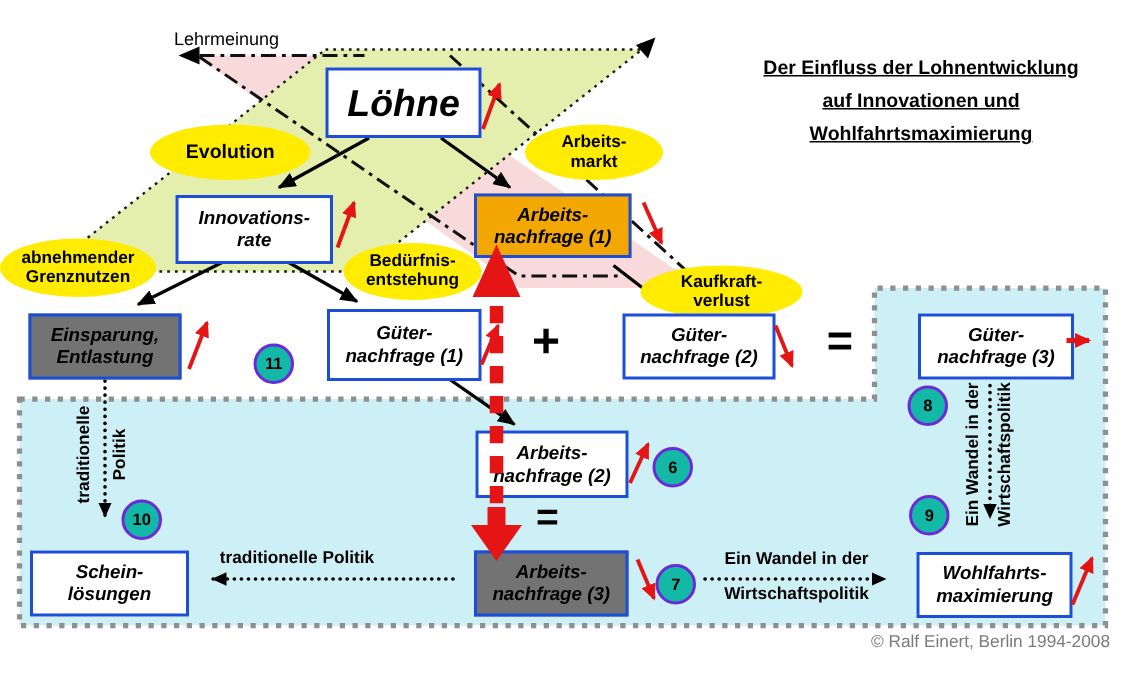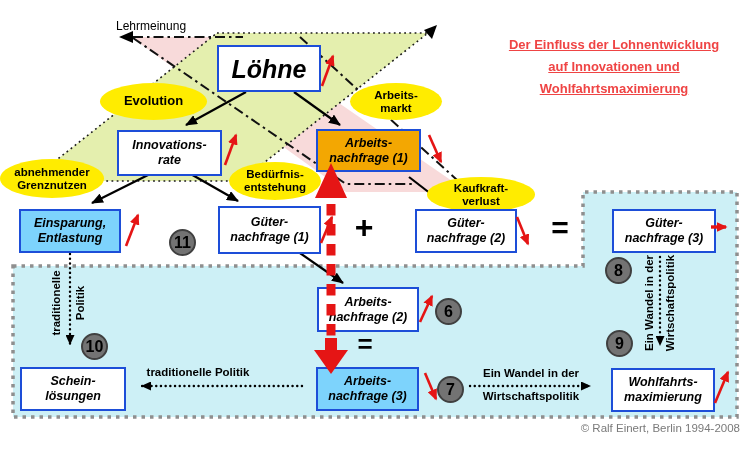--- a/index.html
+++ b/index.html
@@ -3,34 +3,34 @@
 <meta charset="utf-8">
 <style>
   html,body{margin:0;padding:0;background:#fff;}
   #stage{position:relative;width:750px;height:450px;background:#fff;overflow:hidden;
          font-family:"Liberation Sans",sans-serif;color:#000;}
   #bg,#fg{position:absolute;left:0;top:0;pointer-events:none;}
   .box{position:absolute;background:#fff;border:2px solid #1d4ed8;display:flex;flex-direction:column;
        justify-content:center;align-items:center;text-align:center;font-weight:bold;
        font-size:12.5px;line-height:1.2;font-style:italic;}
   .box span{display:block;white-space:nowrap;}
-  .box.cyan{background:#7dd3fc;}
+  .box.cyan{background:#737373;}
   .box.orange{background:#f3a702;}
   .ellipse{position:absolute;background:#ffec00;border-radius:50%;display:flex;flex-direction:column;
        justify-content:center;align-items:center;text-align:center;font-weight:bold;
        font-size:11.5px;line-height:1.12;}
   .ellipse span{display:block;white-space:nowrap;}
   .toplabel{position:absolute;font-size:12px;white-space:nowrap;}
-  .title{position:absolute;left:478px;top:34px;width:272px;text-align:center;color:#ef4444;
+  .title{position:absolute;left:478px;top:34px;width:272px;text-align:center;color:#000000;
        font-weight:bold;font-size:13px;line-height:22px;}
   .title span{display:block;text-decoration:underline;}
   .op{position:absolute;font-weight:bold;text-align:center;line-height:1;}
-  .badge{position:absolute;width:27px;height:27px;border-radius:50%;background:#737373;
-       border:2px solid #404040;box-sizing:border-box;display:flex;justify-content:center;
-       align-items:center;font-weight:bold;font-size:16px;}
+  .badge{position:absolute;width:27px;height:27px;border-radius:50%;background:#14b8a6;
+       border:2px solid #6d28d9;box-sizing:border-box;display:flex;justify-content:center;
+       align-items:center;font-weight:bold;font-size:11px;}
   .flowlabel{position:absolute;font-weight:bold;font-size:11.5px;text-align:center;white-space:nowrap;}
   .vtext{position:absolute;width:110px;top:296px;height:14px;transform:rotate(-90deg);
        font-weight:bold;font-size:11.5px;text-align:center;white-space:nowrap;line-height:14px;}
   .copyright{position:absolute;left:520px;top:422px;width:220px;text-align:right;
        font-size:11.5px;color:#7a7a7a;}
 </style>
 </head>
 <body>
 
 <div id="stage">

